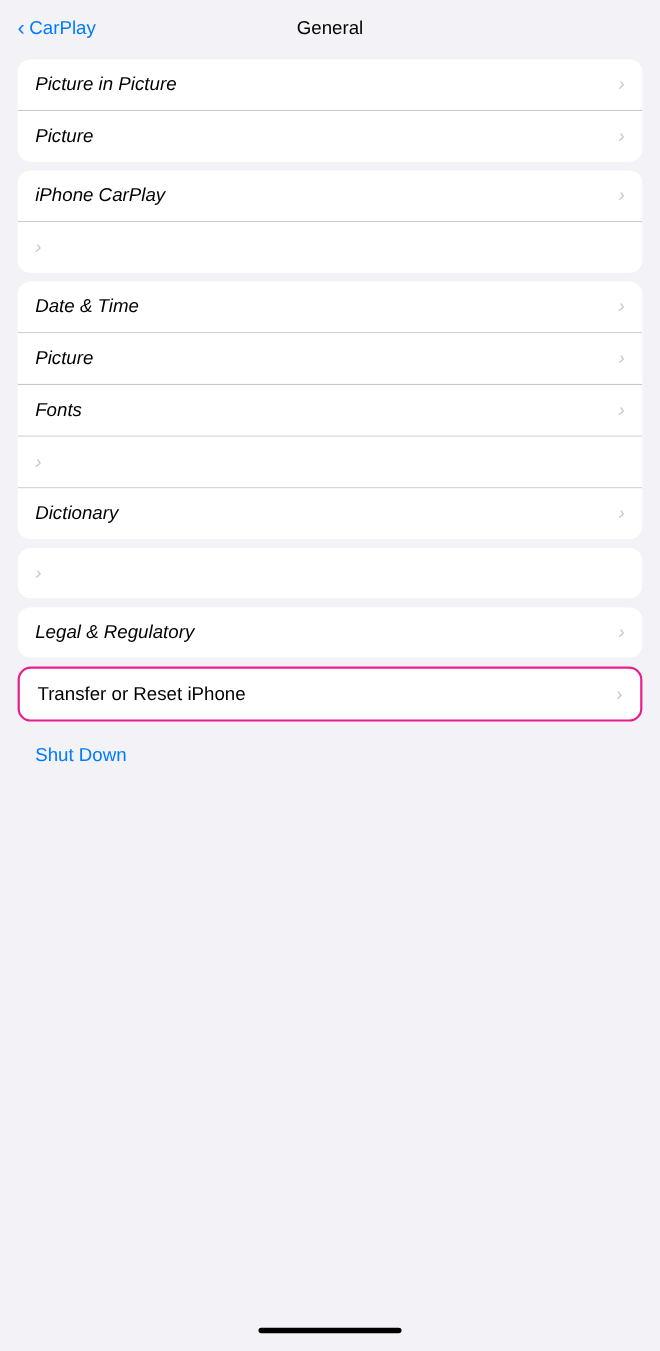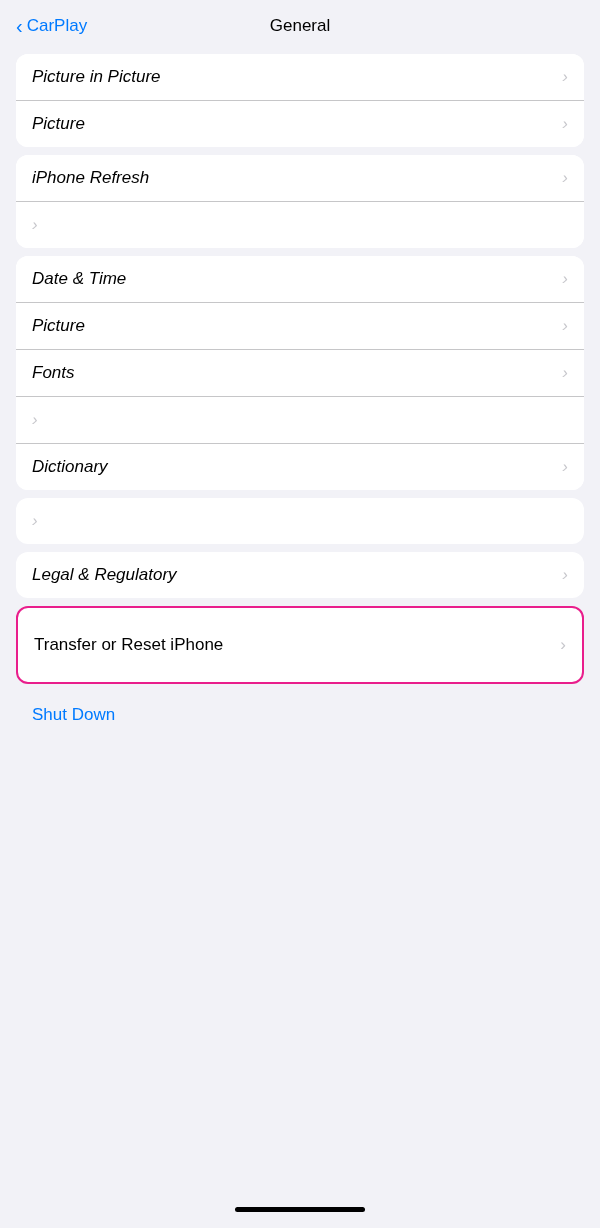--- a/index.html
+++ b/index.html
@@ -80,21 +80,21 @@
     .chevron-right {
       color: #c7c7cc;
       font-size: 17px;
       font-weight: 400;
     }
 
     .transfer-reset-row {
       display: flex;
       align-items: center;
       justify-content: space-between;
-      padding: 27px 16px;
+      padding: 13px 16px;
       background: #fff;
       cursor: pointer;
       min-height: 44px;
       border-radius: 12px;
       border: 2px solid #e91e8c;
     }
 
     .shut-down-section {
       margin: 8px 16px;
       padding: 13px 16px;
@@ -155,21 +155,21 @@
         <span class="chevron-right">›</span>
       </div>
       <div class="settings-row">
         <span class="row-label">Picture</span>
         <span class="chevron-right">›</span>
       </div>
     </div>
 
     <div class="section">
       <div class="settings-row">
-        <span class="row-label">iPhone Refresh</span>
+        <span class="row-label">iPhone CarPlay</span>
         <span class="chevron-right">›</span>
       </div>
       <div class="settings-row">
         <span class="chevron-right">›</span>
       </div>
     </div>
 
     <div class="section">
       <div class="settings-row">
         <span class="row-label">Date &amp; Time</span>

